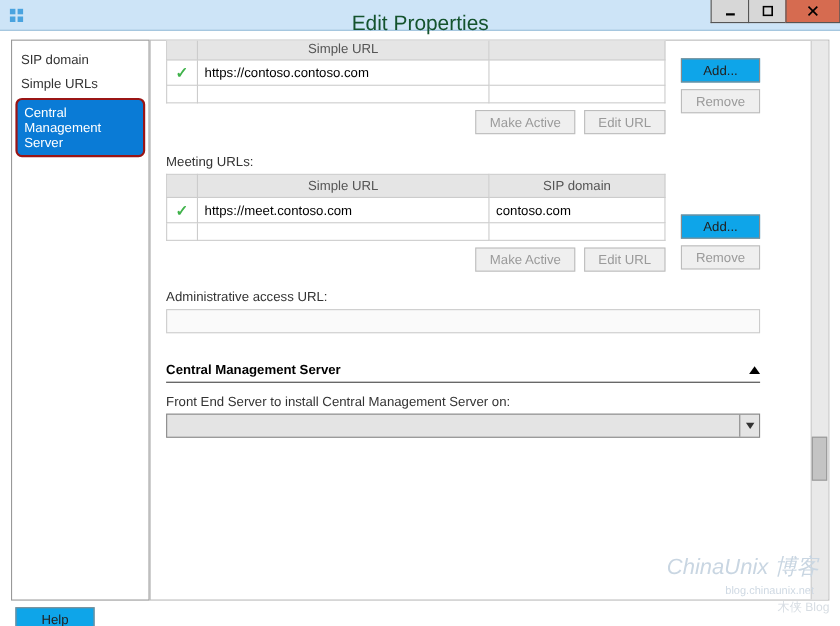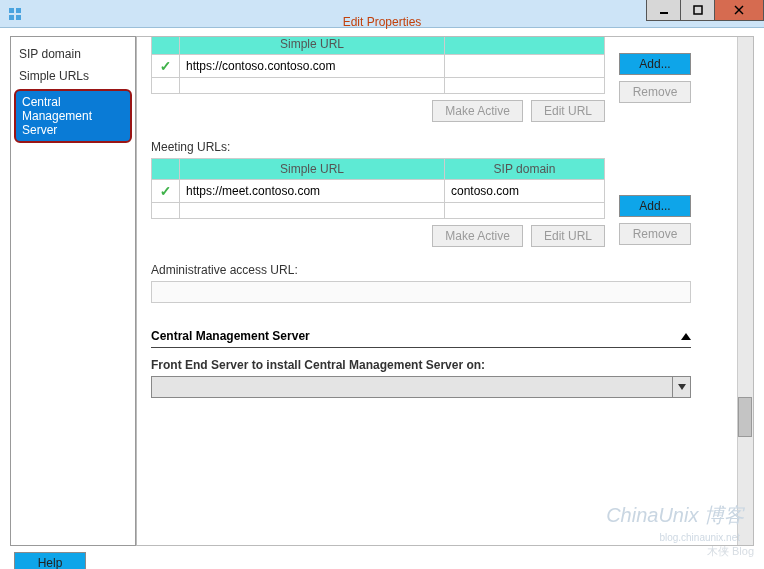--- a/index.html
+++ b/index.html
@@ -1,38 +1,38 @@
 <!DOCTYPE html>
 <html><head>
 <meta charset="utf-8">
 <style>
 * { box-sizing: border-box; font-family: "Segoe UI", Tahoma, sans-serif; font-size: 12px; }
 body { margin: 0; background: #fff; width: 764px; height: 569px; overflow: hidden; }
 .titlebar { height: 28px; background: #cde4f7; display: flex; align-items: center; position: relative; border-bottom: 1px solid #9bbfd9; }
 .titlebar .app-icon { width: 18px; height: 18px; margin-left: 6px; display: flex; align-items: center; justify-content: center; }
-.titlebar .title { position: absolute; left: 50%; transform: translateX(-50%); font-size: 12px; color: #c2410c; margin-top: 16px; }
+.titlebar .title { position: absolute; left: 50%; transform: translateX(-50%); font-size: 19px; color: #14532d; margin-top: 16px; }
 .win-controls { position: absolute; right: 0; top: 0; display: flex; }
 .win-btn { width: 34px; height: 22px; border: 1px solid #555; background: #d7d7d7; display: flex; align-items: center; justify-content: center; font-size: 10px; margin-top: -1px; }
 .win-btn.close { background: #d66b50; color: #000; width: 50px; }
 .win-btn:not(:last-child) { border-right: none; }
 
 .content { display: flex; height: 518px; padding: 8px 10px 0 10px; gap: 0; justify-content: center; }
 .sidebar { width: 126px; border: 1px solid #999; background: #fff; padding: 6px 0; }
 .sidebar-item { padding: 4px 8px; color: #333; cursor: pointer; }
 .sidebar-item.selected { background: #0a7bd6; color: #fff; margin: 2px 3px; padding: 4px 6px; border: 2px solid #9a1515; border-radius: 6px; }
 
 .main-area { flex: 1; position: relative; border: 1px solid #bbb; }
 .main-scroll { position: absolute; inset: 0; padding: 4px 20px 10px 14px; overflow: hidden; }
 .scrollbar-track { position: absolute; right: 0; top: 0; width: 16px; height: 100%; background: #e9e9e9; border-left: 1px solid #ccc; }
 .scrollbar-thumb { position: absolute; right: 1px; width: 14px; background: #c4c4c4; border: 1px solid #999; }
 
 .section-label { margin: 8px 0 4px 0; color: #333; }
 .tbl { width: 454px; border: 1px solid #aaa; border-collapse: collapse; background: #fff; }
 .tbl th, .tbl td { border: 1px solid #ccc; padding: 3px 6px; text-align: left; font-weight: normal; background: #fff; }
-.tbl th { background: #5eead4; text-align: center; color: #555; }
+.tbl th { background: #e5e5e5; text-align: center; color: #555; }
 .tbl th:first-child, .tbl td:first-child { width: 28px; text-align: center; }
 .check { color: #3fb24a; font-weight: bold; font-size: 14px; }
 
 .btn { border: 1px solid #8a8a8a; background: #0ea5e9; padding: 3px 12px; min-width: 72px; text-align: center; color: #222; cursor: pointer; }
 .btn.disabled { color: #9a9a9a; border-color: #bcbcbc; background: #efefef; }
 
 .row-buttons { display: flex; gap: 8px; justify-content: flex-end; width: 454px; margin-top: 6px; }
 .side-buttons { position: absolute; display: flex; flex-direction: column; gap: 6px; }
 
 .admin-input { width: 540px; height: 22px; border: 1px solid #ccc; background: #fafafa; }
@@ -153,21 +153,21 @@
 
       
       <div class="section-label" style="margin-top:16px;">Administrative access URL:</div>
       <input class="admin-input" type="text" value="" style="">
 
       
       <div class="section-header">
         <span>Central Management Server</span>
         <span class="triangle-up"></span>
       </div>
-      <div class="section-label" style="margin-top:10px;font-weight:bold;">Front End Server to install Central Management Server on:</div>
+      <div class="section-label" style="margin-top:10px;">Front End Server to install Central Management Server on:</div>
       <div class="dropdown">
         <span></span>
         <span class="dropdown-arrow">
           <svg width="8" height="6">
               <polygon points="0,0 8,0 4,6" fill="#333"></polygon>
             </svg>
         </span>
       </div>
 
     </div>

